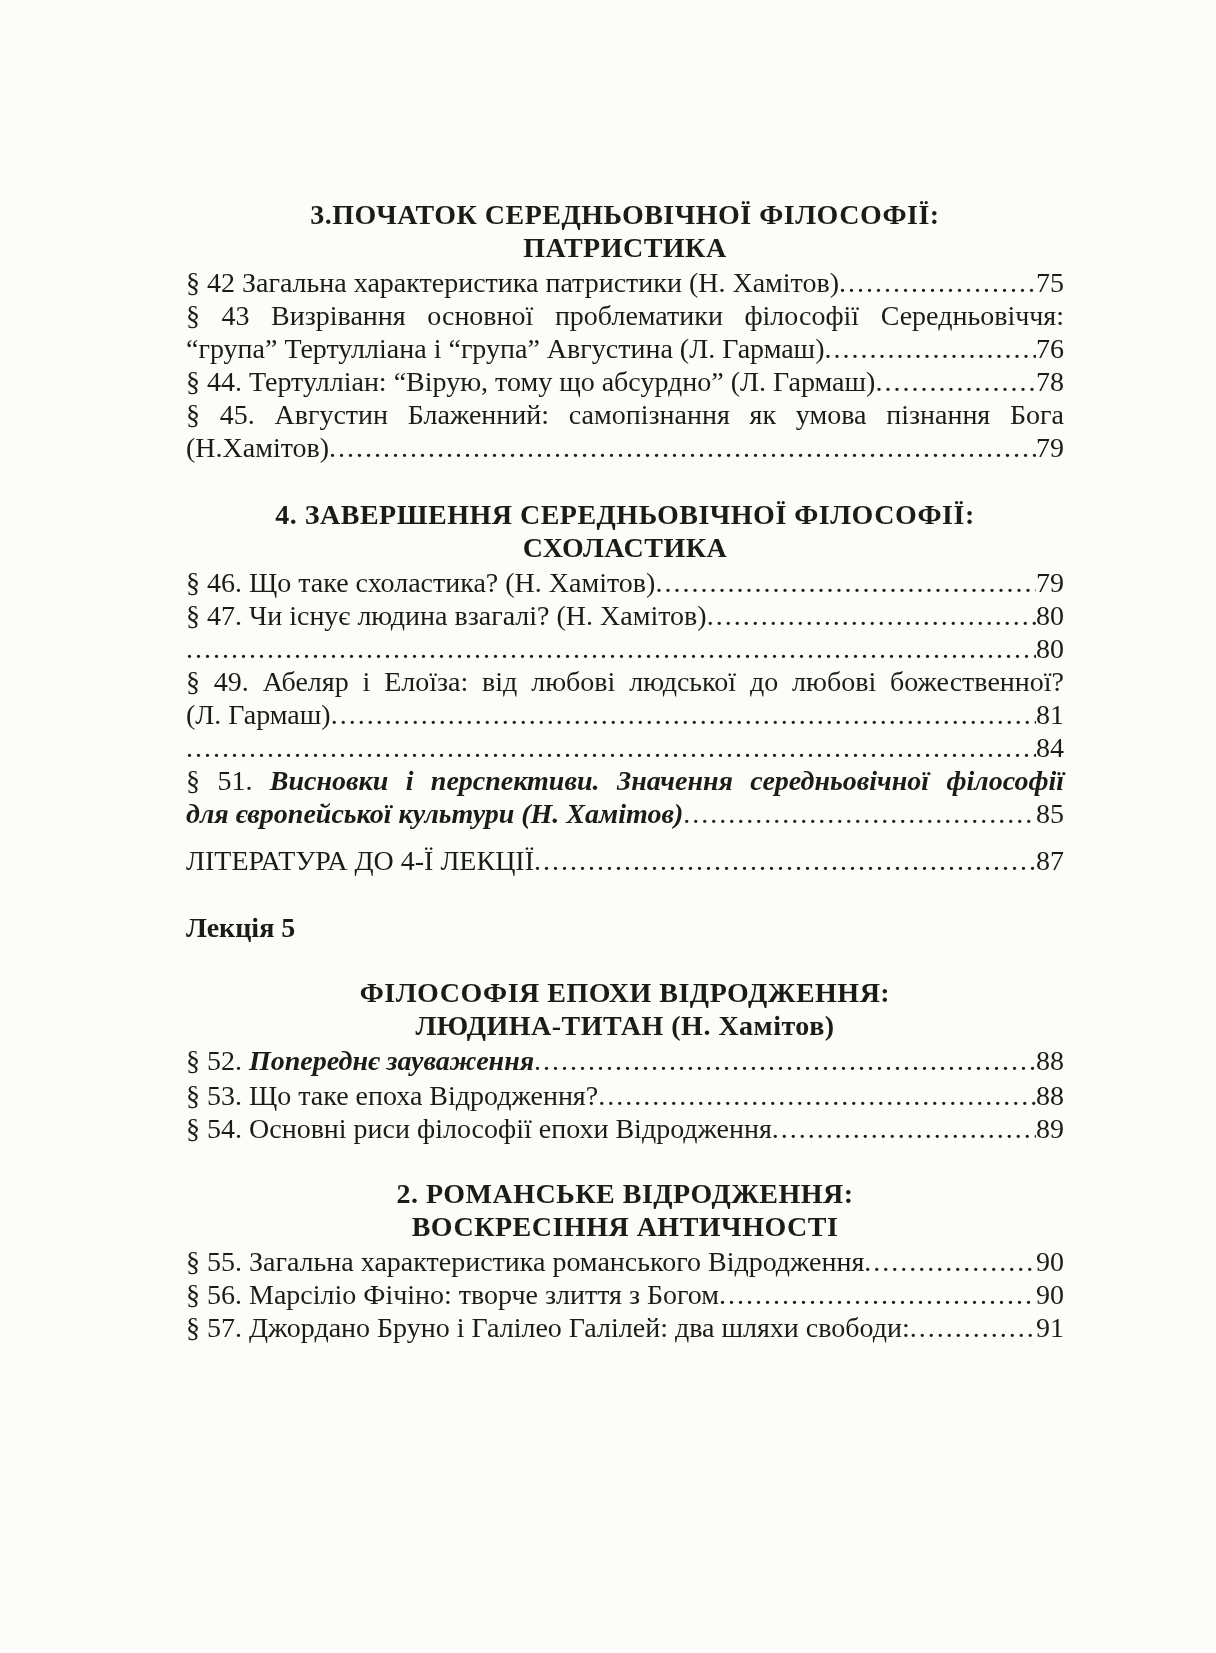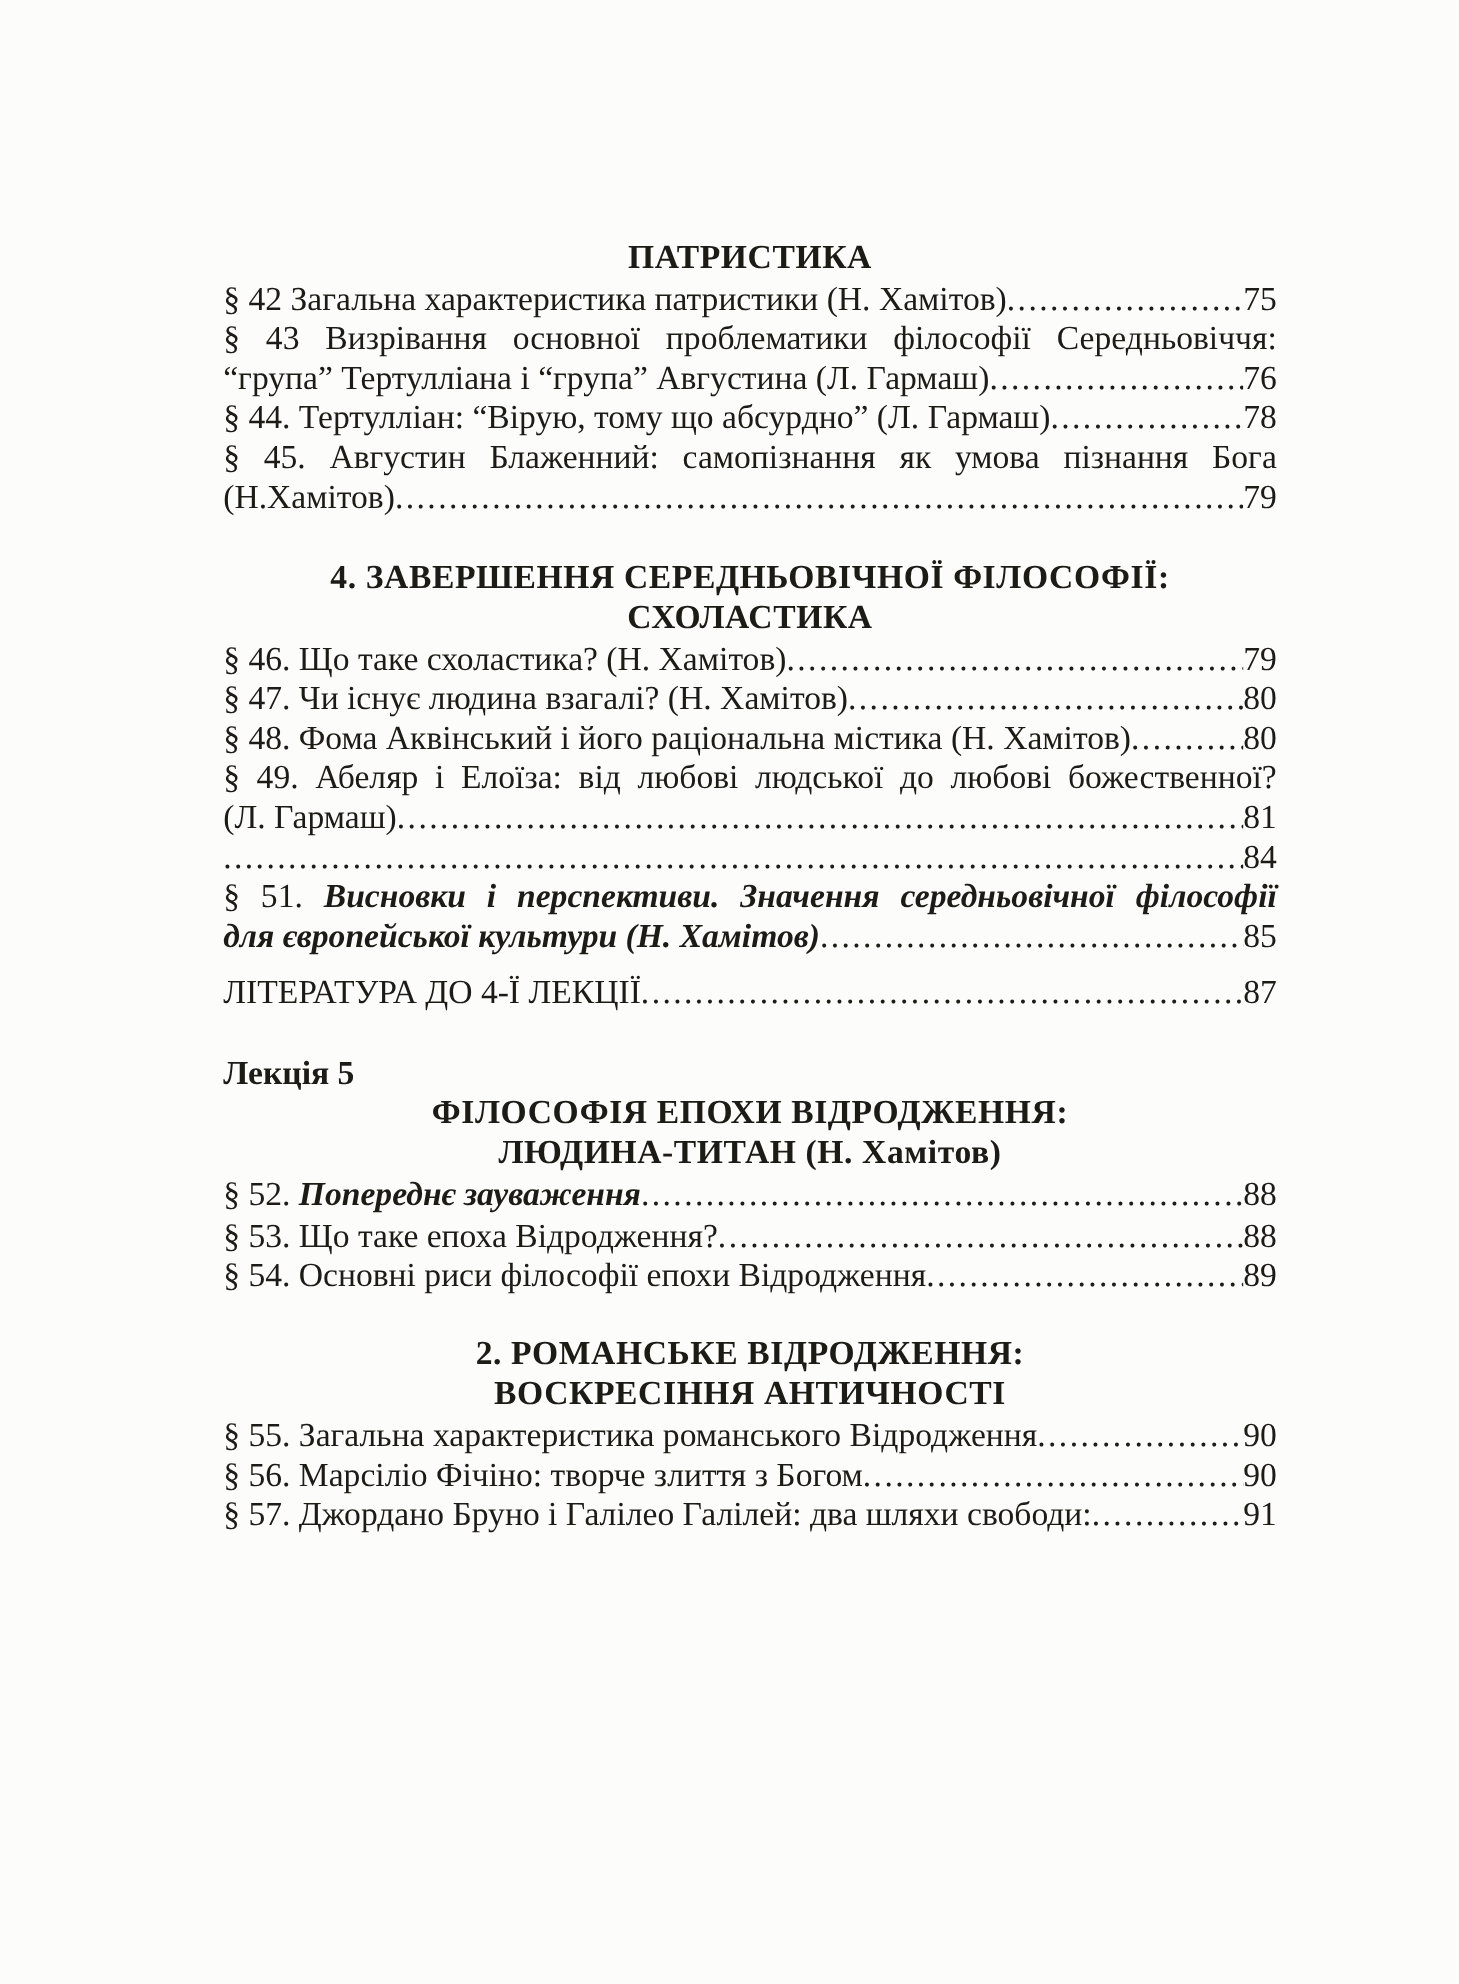--- a/index.html
+++ b/index.html
@@ -50,33 +50,34 @@
     white-space: nowrap;
   }
   .it { font-style: italic; font-weight: bold; }
   .center-label {
     text-align: left;
     font-weight: bold;
   }
   .gap-lg  { margin-top: 34px; }
   .gap-lit { margin-top: 14px; text-align: center; }
   .gap-lek { margin-top: 34px; }
-  .gap-hc  { }
+  .gap-hc  { margin-top: 32px; }
   .gap-e52 { margin-top: 2px; }
   .gap-hd  { margin-top: 41px; }
   .gap-he  { margin-top: 32px; }
   .gap-e55 { }
 </style>
 </head>
 <body>
 
 <div class="page">
   <div class="text-block">
 
     <div class="heading">
+      <div>3.ПОЧАТОК СЕРЕДНЬОВІЧНОЇ ФІЛОСОФІЇ:</div>
       <div>ПАТРИСТИКА</div>
     </div>
 
     <div class="entries">
       <div class="row">
         <span class="rt">§ 42 Загальна характеристика патристики (Н. Хамітов)</span>
         <span class="dots">............................................................................................................................................</span>
         <span class="pg">75</span>
       </div>
 
@@ -117,21 +118,20 @@
         <span class="pg">79</span>
       </div>
 
       <div class="row">
         <span class="rt">§ 47. Чи існує людина взагалі? (Н. Хамітов)</span>
         <span class="dots">............................................................................................................................................</span>
         <span class="pg">80</span>
       </div>
 
       <div class="row">
-        <span class="rt">§ 48. Фома Аквінський і його раціональна містика (Н. Хамітов)</span>
         <span class="dots">............................................................................................................................................</span>
         <span class="pg">80</span>
       </div>
 
       <div>
         <div class="fw">§ 49. Абеляр і Елоїза: від любові людської до любові божественної?</div>
         <div class="row">
           <span class="rt">(Л. Гармаш)</span>
           <span class="dots">............................................................................................................................................</span>
           <span class="pg">81</span>

